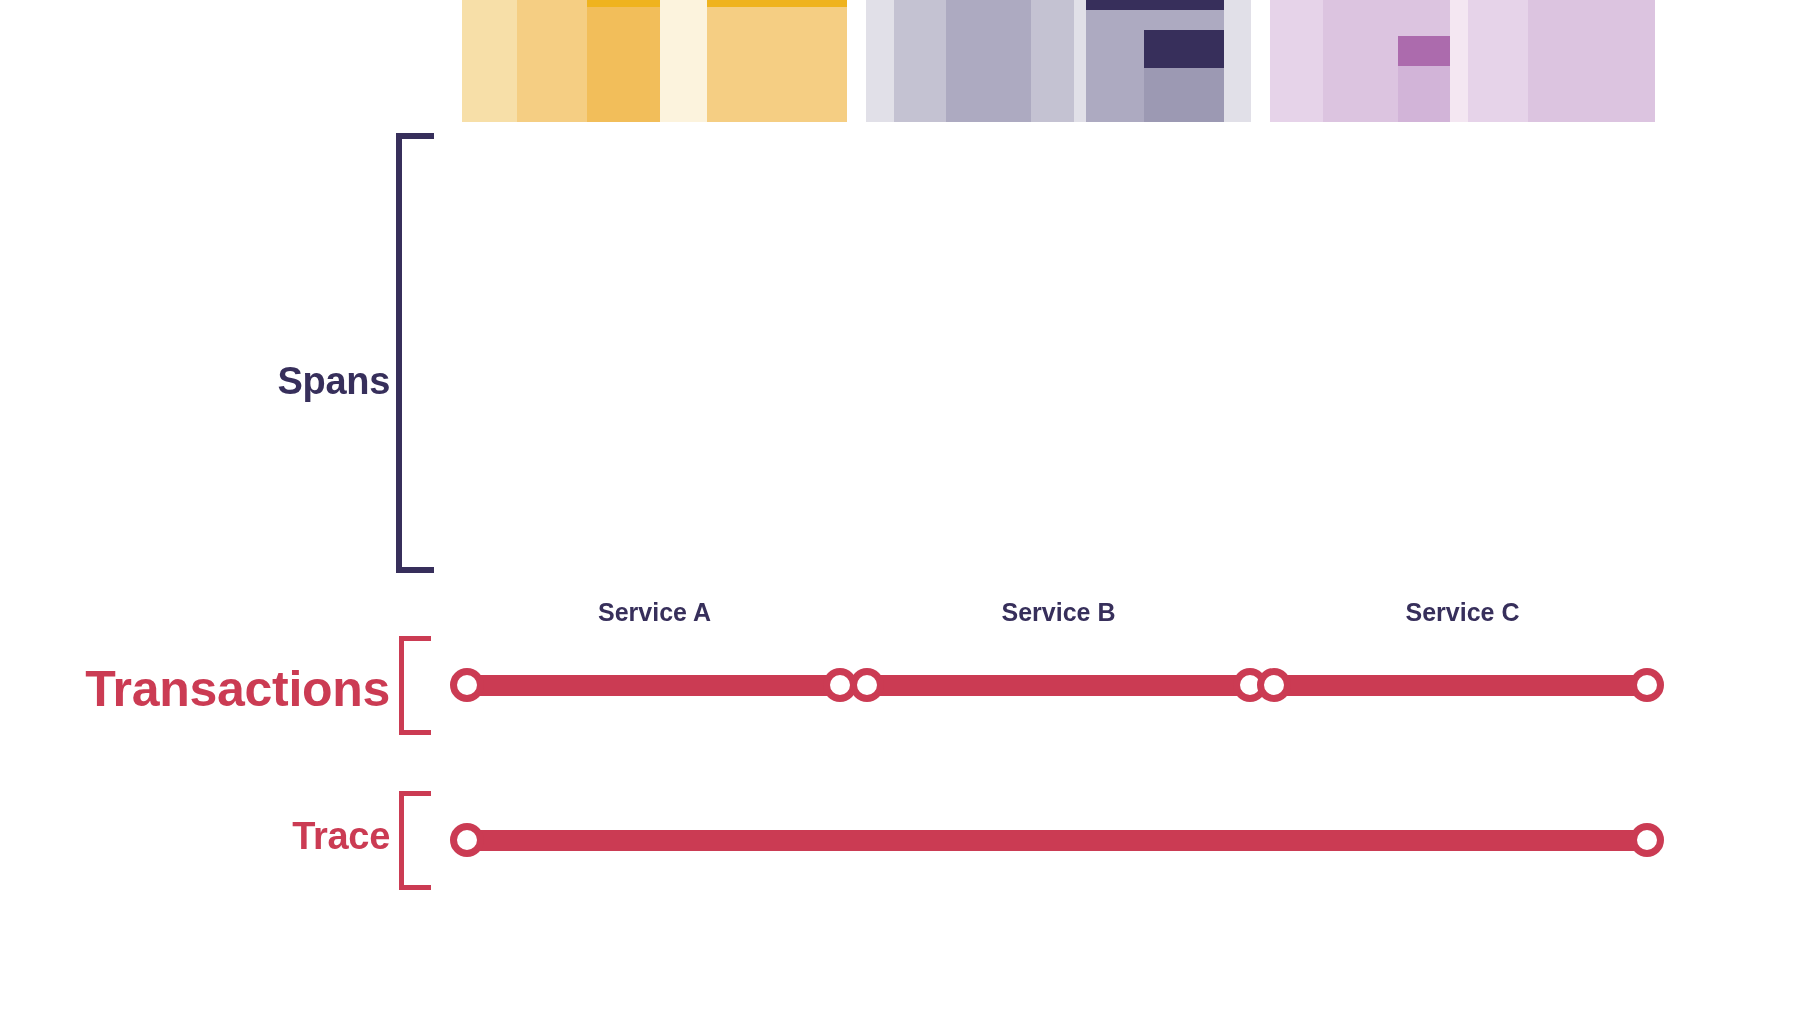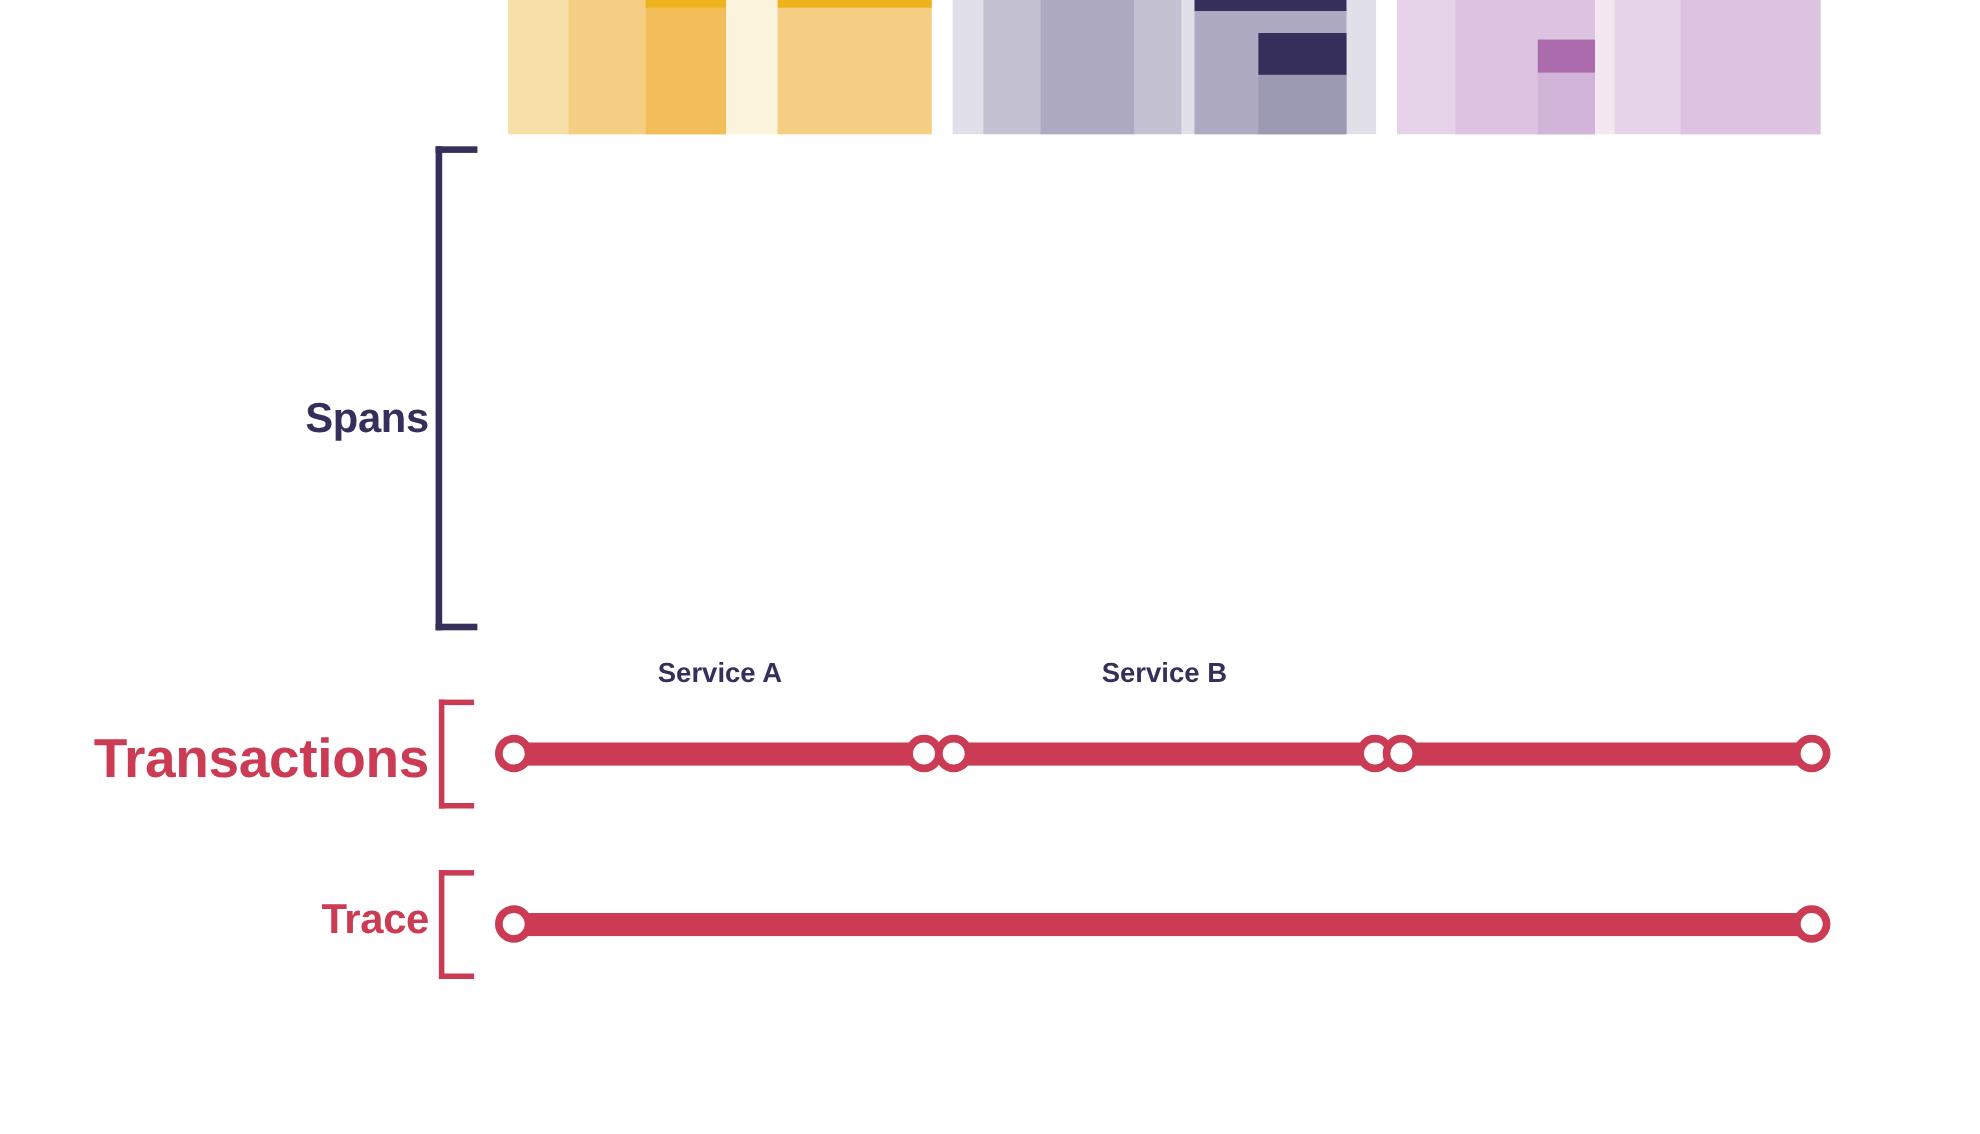--- a/index.html
+++ b/index.html
@@ -191,13 +191,14 @@
   <div id="label-trace" class="row-label">Trace</div>
   <div id="bracket-trace" class="bracket"></div>
   <div id="trace-area">
       <div class="tline" style="left: 455px; top: 830px; width: 1197px; background: rgb(203, 59, 83);"></div>
       <div class="tnode" style="left: 450px; top: 823px; border-color: rgb(203, 59, 83); background: rgb(255, 255, 255);"></div>
       <div class="tnode" style="left: 1630px; top: 823px; border-color: rgb(203, 59, 83); background: rgb(255, 255, 255);"></div>
     </div>
 
 <div class="svc-label" style="left: 866px; width: 385px; top: 598px;">Service B</div>
     <div class="svc-label" style="left: 462px; width: 385px; top: 598px;">Service A</div>
+    <div class="svc-label" style="left: 1270px; width: 385px; top: 598px;">Service C</div>
   </div>
 
 </body></html>

